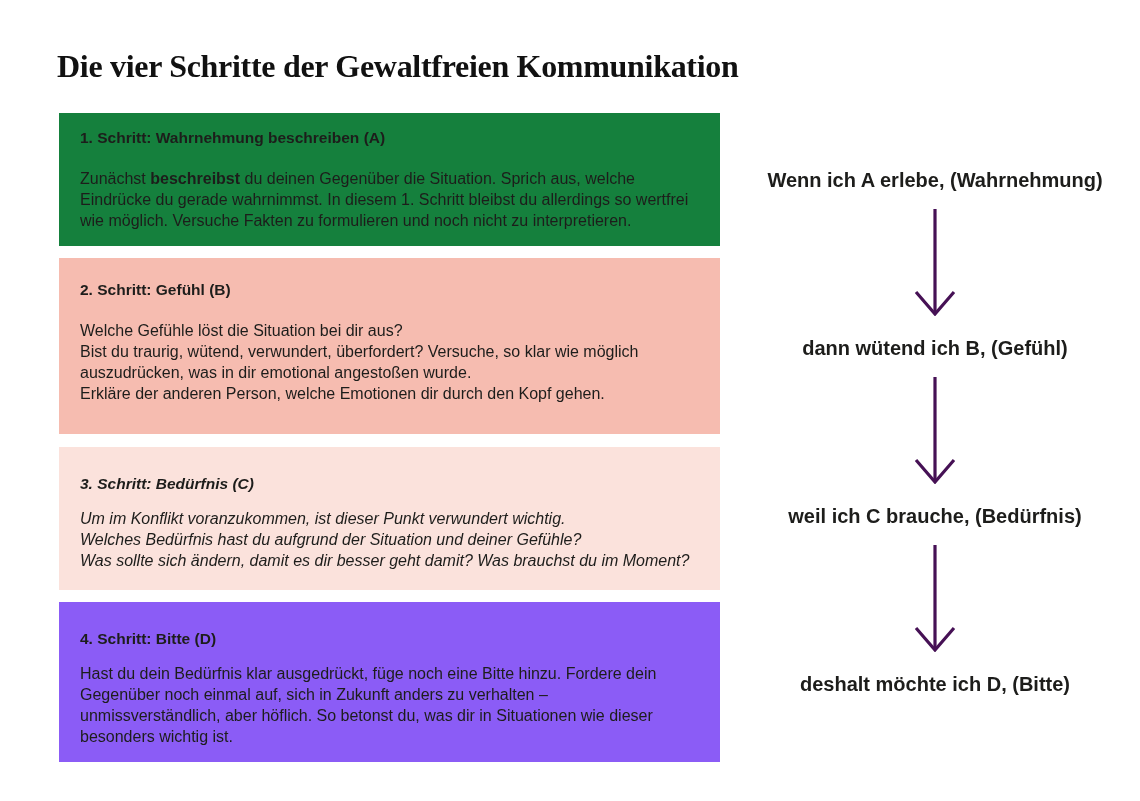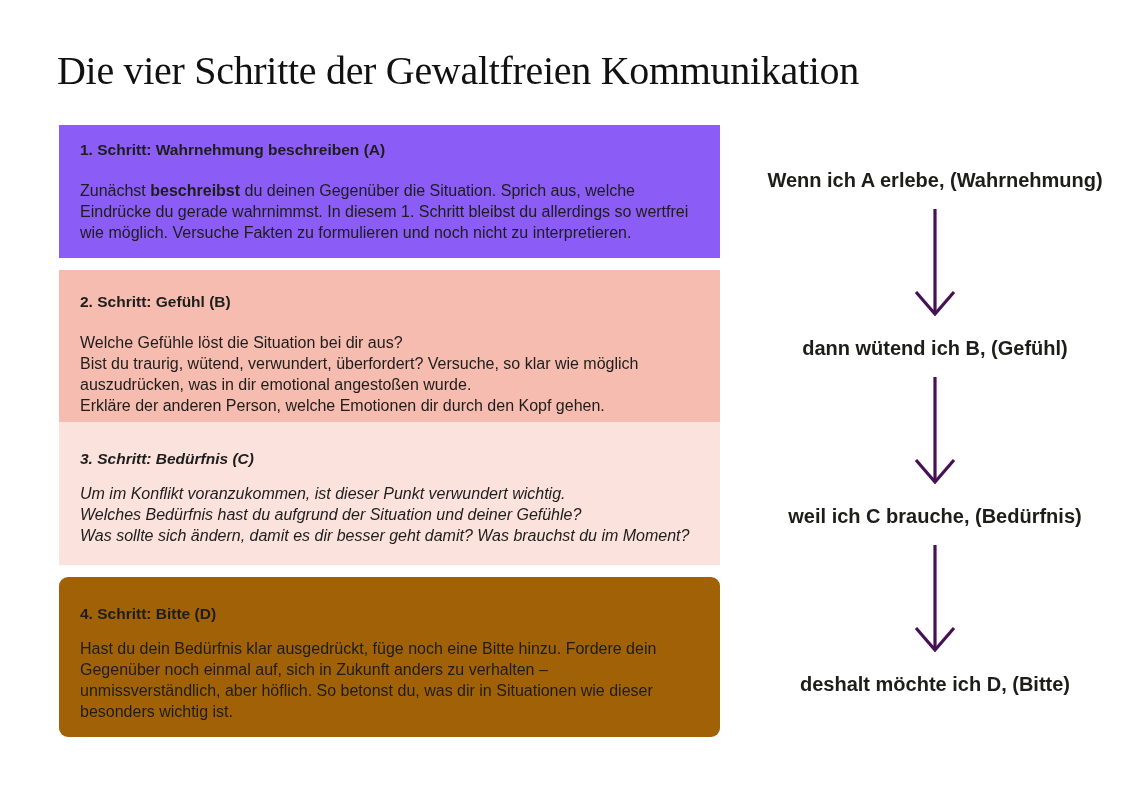--- a/index.html
+++ b/index.html
@@ -15,39 +15,39 @@
     background:#ffffff;
     overflow:hidden;
     font-family:"Liberation Sans", sans-serif;
     color:var(--text-color);
   }
   .title{
     position:absolute;
     left:57px;
     top:48px;
     font-family:"Liberation Serif", serif;
-    font-weight:normal;
-    font-size:40px;
+    font-weight:bold;
+    font-size:32px;
     line-height:1.15;
     letter-spacing:-0.3px;
     color:#111111;
     white-space:nowrap;
   }
   .steps{
     position:absolute;
     left:59px;
     top:113px;
     width:661px;
   }
   .step-box{
     width:661px;
     padding:0 30px 0 21px;
   }
   .step-box:nth-child(1){height:133px;padding-top:14px;margin-bottom:12px;}
-  .step-box:nth-child(2){height:152px;padding-top:21px;}
+  .step-box:nth-child(2){height:176px;padding-top:21px;margin-bottom:13px;}
   .step-box:nth-child(3){height:143px;padding-top:26px;margin-bottom:12px;font-style:italic;}
   .step-box:nth-child(4){height:160px;padding-top:26px;}
   .step-heading{
     font-size:15.5px;
     font-weight:bold;
     line-height:21px;
   }
   .step-box:nth-child(1) .step-heading,
   .step-box:nth-child(2) .step-heading{margin-bottom:20px;}
   .step-box:nth-child(3) .step-heading,
@@ -82,21 +82,21 @@
     stroke-width:3.2;
     fill:none;
   }
 </style>
 </head>
 <body style="background: rgb(255, 255, 255);">
 
 <div class="canvas">
   <h1 class="title" style="color: rgb(17, 17, 17);">Die vier Schritte der Gewaltfreien Kommunikation</h1>
   <div class="steps" id="steps">
-  <section class="step-box" style="background: #8b5cf6; margin-top: 12px;">
+  <section class="step-box" style="background: #15803d;">
     <h2 class="step-heading">1. Schritt: Wahrnehmung beschreiben (A)</h2>
     <div class="step-body">
           <p class="step-par"><span>Zunächst </span><b>beschreibst</b><span> du deinen Gegenüber die Situation. Sprich aus, welche Eindrücke du gerade wahrnimmst. In diesem 1. Schritt bleibst du allerdings so wertfrei wie möglich. Versuche Fakten zu formulieren und noch nicht zu interpretieren.</span></p>
         </div>
   </section>
 
   <section class="step-box" style="background: rgb(246, 188, 176);">
     <h2 class="step-heading">2. Schritt: Gefühl (B)</h2>
     <div class="step-body">
           <p class="step-par"><span>Welche Gefühle löst die Situation bei dir aus?</span></p>
@@ -107,21 +107,21 @@
 
   <section class="step-box" style="background: rgb(251, 226, 220);">
     <h2 class="step-heading">3. Schritt: Bedürfnis (C)</h2>
     <div class="step-body">
           <p class="step-par"><span>Um im Konflikt voranzukommen, ist dieser Punkt verwundert wichtig.</span></p>
           <p class="step-par"><span>Welches Bedürfnis hast du aufgrund der Situation und deiner Gefühle?</span></p>
           <p class="step-par"><span>Was sollte sich ändern, damit es dir besser geht damit? Was brauchst du im Moment?</span></p>
         </div>
   </section>
 
-  <section class="step-box" style="background: #a16207; border-radius: 9px;">
+  <section class="step-box" style="background: #8b5cf6;">
     <h2 class="step-heading">4. Schritt: Bitte (D)</h2>
     <div class="step-body">
           <p class="step-par"><span>Hast du dein Bedürfnis klar ausgedrückt, füge noch eine Bitte hinzu. Fordere dein Gegenüber noch einmal auf, sich in Zukunft anders zu verhalten – unmissverständlich, aber höflich. So betonst du, was dir in Situationen wie dieser besonders wichtig ist.</span></p>
         </div>
   </section>
 </div>
   <div class="flow" id="flow">
   <div class="flow-label">Wenn ich A erlebe, (Wahrnehmung)</div>
 
   <svg class="arrow" width="44" height="108" viewBox="0 0 44 108" aria-hidden="true">

